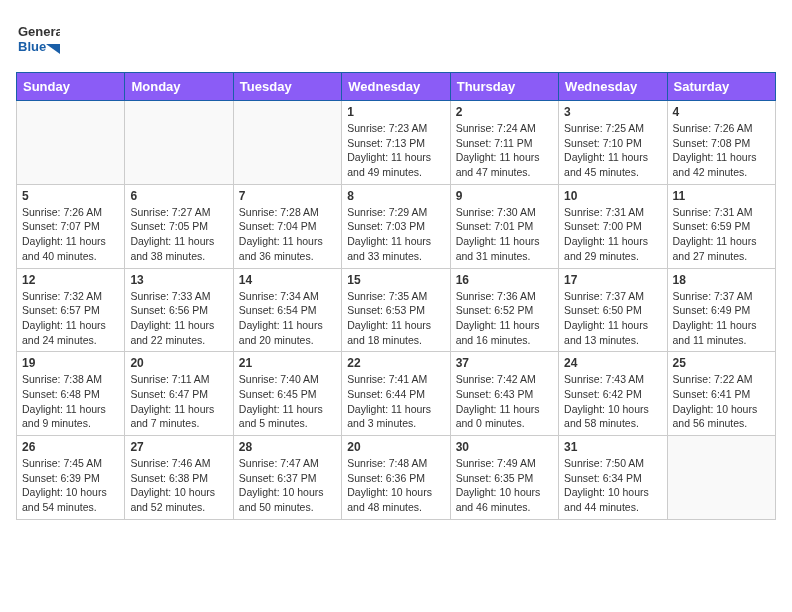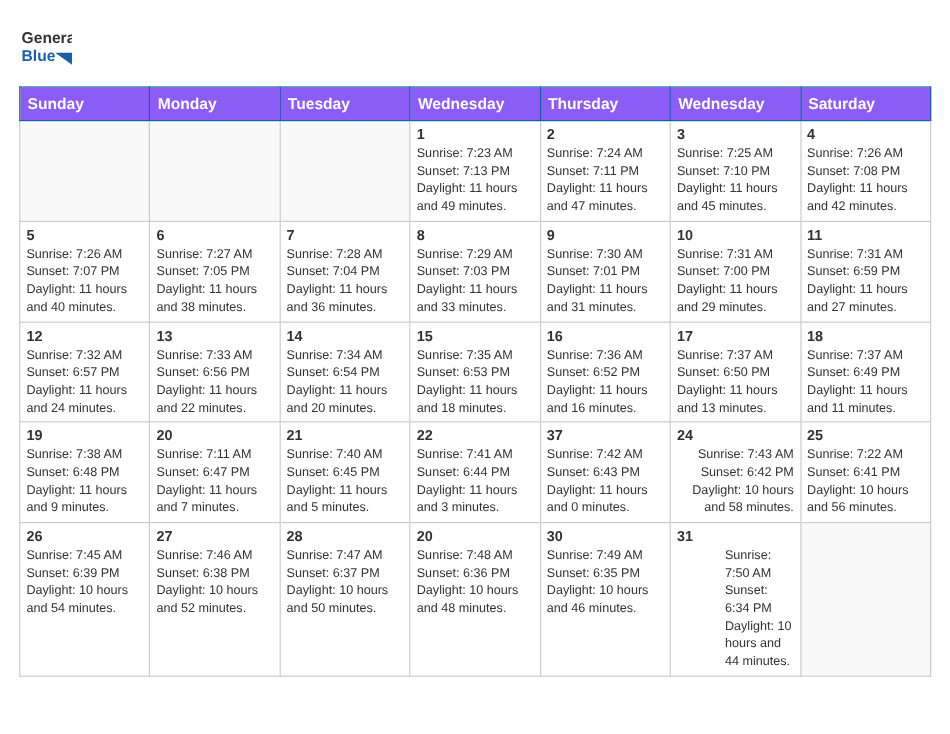--- a/index.html
+++ b/index.html
@@ -246,21 +246,21 @@
 Daylight: 11 hours and 3 minutes.</div>
         </td>
         <td>
           <span class="day-num">37</span>
           <div class="day-info" style="white-space: pre-line;">Sunrise: 7:42 AM
 Sunset: 6:43 PM
 Daylight: 11 hours and 0 minutes.</div>
         </td>
         <td>
           <span class="day-num">24</span>
-          <div class="day-info" style="white-space: pre-line; text-align: right;">Sunrise: 7:43 AM
+          <div class="day-info" style="white-space: pre-line;">Sunrise: 7:43 AM
 Sunset: 6:42 PM
 Daylight: 10 hours and 58 minutes.</div>
         </td>
         <td>
           <span class="day-num">25</span>
           <div class="day-info" style="white-space: pre-line;">Sunrise: 7:22 AM
 Sunset: 6:41 PM
 Daylight: 10 hours and 56 minutes.</div>
         </td>
       </tr>
@@ -290,20 +290,20 @@
 Daylight: 10 hours and 48 minutes.</div>
         </td>
         <td>
           <span class="day-num">30</span>
           <div class="day-info" style="white-space: pre-line;">Sunrise: 7:49 AM
 Sunset: 6:35 PM
 Daylight: 10 hours and 46 minutes.</div>
         </td>
         <td>
           <span class="day-num">31</span>
-          <div class="day-info" style="white-space: pre-line; margin-left: 40px;">Sunrise: 7:50 AM
+          <div class="day-info" style="white-space: pre-line;">Sunrise: 7:50 AM
 Sunset: 6:34 PM
 Daylight: 10 hours and 44 minutes.</div>
         </td>
         <td class="empty"></td>
       </tr>
     </tbody>
 </table>
 
 </body></html>

